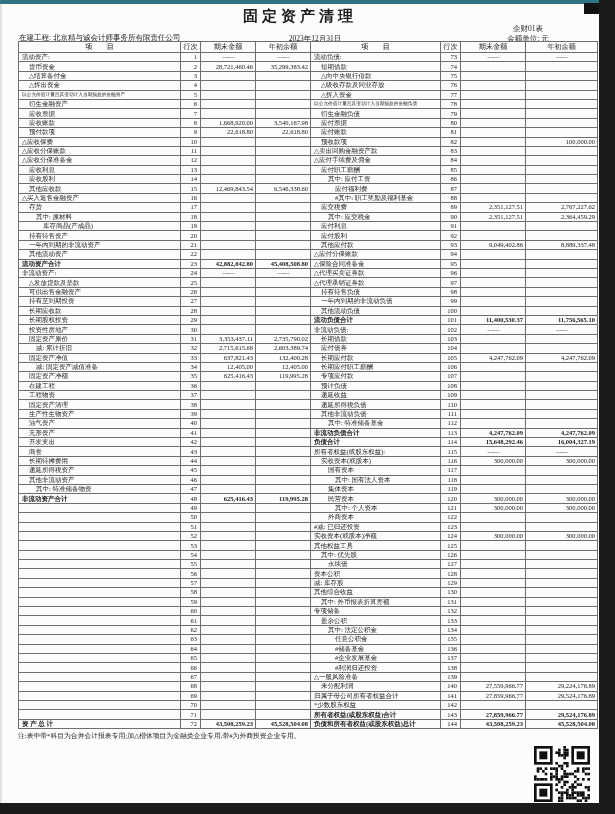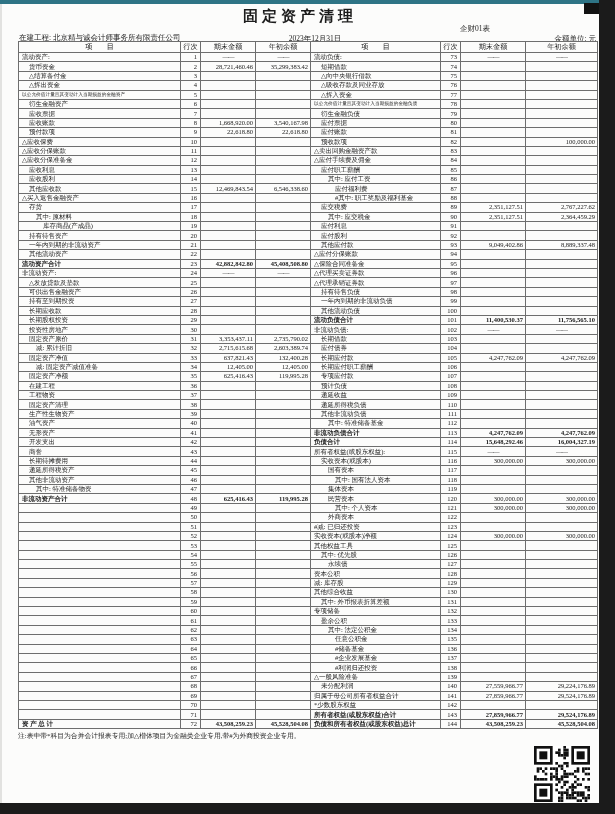--- a/index.html
+++ b/index.html
@@ -8,24 +8,24 @@
   .sheet{position:relative;width:615px;height:814px;background:#fcfcfb;}
   
   .bar-top{position:absolute;left:0;top:0;width:615px;height:4px;}
   .blob-tr{position:absolute;left:584px;top:3px;width:16px;height:11px;background:#121212;}
   .bar-right{position:absolute;left:599px;top:0;width:16px;height:814px;background:#1b1b1b;}
   .bar-bottom{position:absolute;left:0;top:803px;width:615px;height:11px;background:#1b1b1b;}
   .edge-left{position:absolute;left:0;top:4px;width:2px;height:799px;background:#e2e2e0;}
   
   .title{position:absolute;left:0;top:7px;width:600px;text-align:center;
          font-size:15px;font-weight:bold;letter-spacing:4px;}
-  .form-code{position:absolute;left:460px;top:24px;width:136px;text-align:left;font-size:7.5px;}
+  .form-code{position:absolute;left:460px;top:24px;width:136px;text-align:center;font-size:7.5px;}
   .prepared{position:absolute;left:19px;top:33px;font-size:7.5px;}
   .rdate{position:absolute;left:240px;top:34px;width:150px;text-align:center;font-size:7.5px;}
-  .unit{position:absolute;left:460px;top:34px;width:136px;text-align:right;font-size:7.5px;}
+  .unit{position:absolute;left:460px;top:34px;width:136px;text-align:center;font-size:7.5px;}
   
   .tblwrap{position:absolute;left:18px;top:41px;}
   table{border-collapse:collapse;table-layout:fixed;width:579px;}
   col.c-item-l{width:162px;} col.c-line-l{width:20px;} col.c-end-l{width:55px;} col.c-beg-l{width:55px;}
   col.c-item-r{width:130px;} col.c-line-r{width:20px;} col.c-end-r{width:65px;} col.c-beg-r{width:72px;}
   th,td{border:1px solid #6e6e6e;padding:0 2px;font-weight:normal;
         font-size:6.5px;line-height:8px;height:8.4px;overflow:hidden;white-space:nowrap;}
   th{font-size:7.2px;height:10px;text-align:center;}
   td.ln{text-align:right;padding-right:3px;}
   td.amt{text-align:right;}

